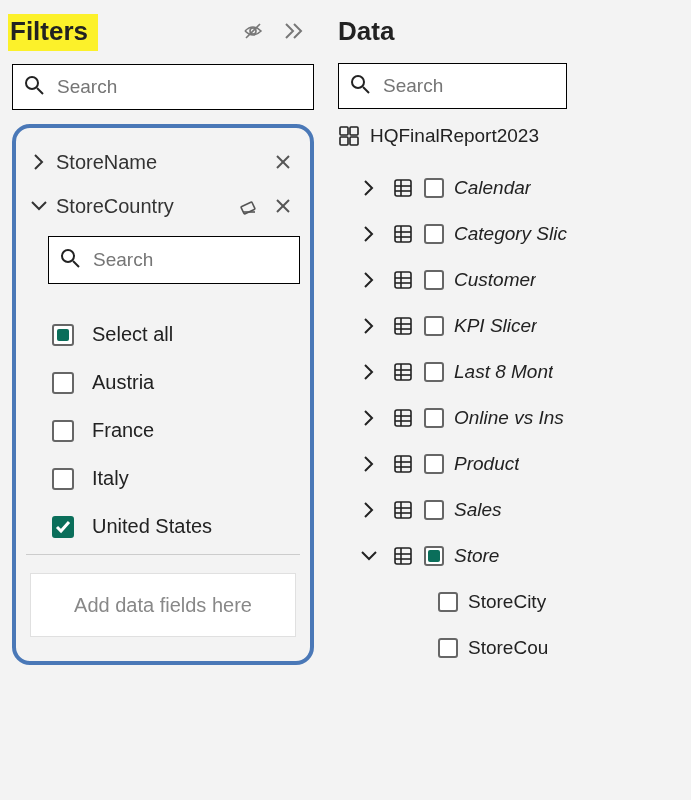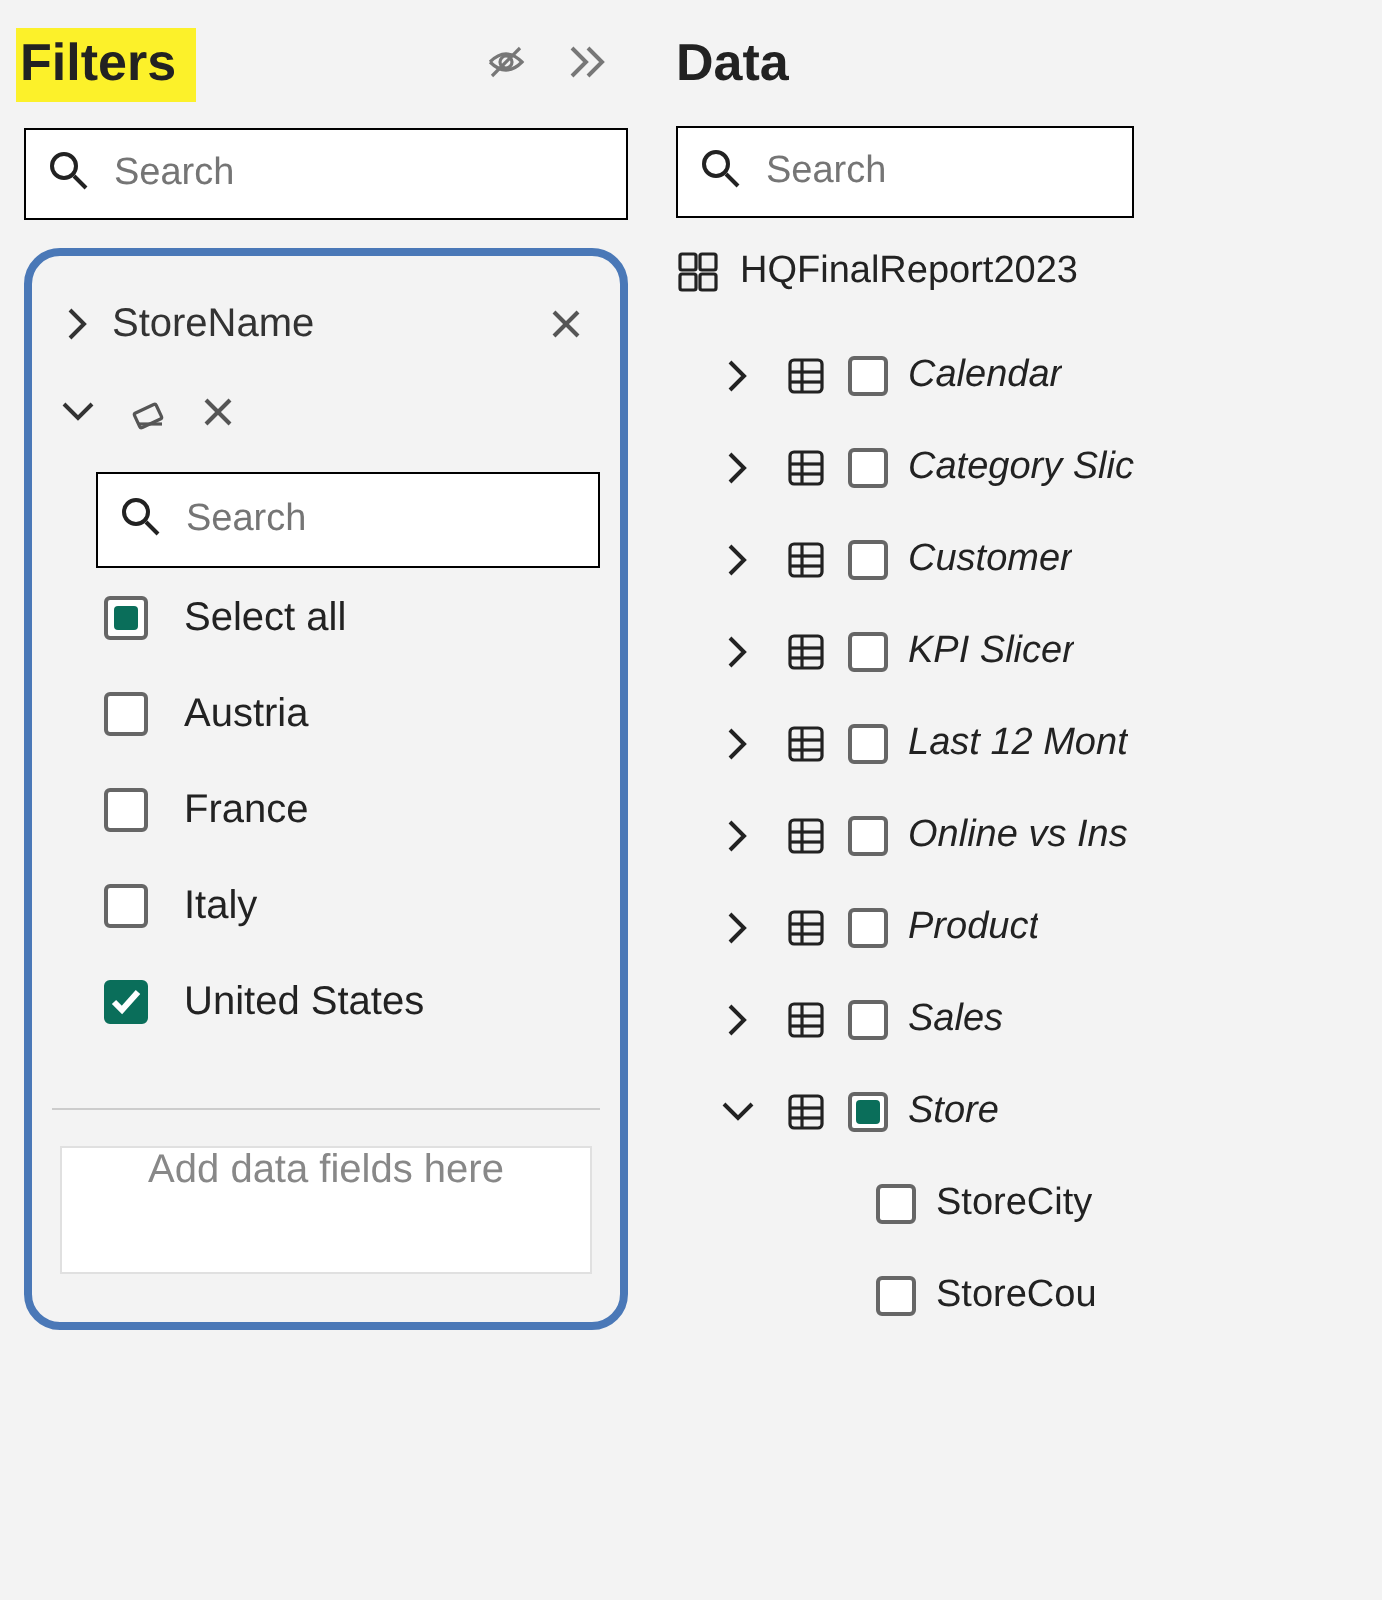--- a/index.html
+++ b/index.html
@@ -89,21 +89,21 @@
     display: flex; align-items: center; justify-content: center;
     color: #555; cursor: pointer;
     margin-left: 4px;
   }
   .inner-search {
     margin: 8px 0 14px 22px;
   }
   .inner-search .search-box { height: 48px; }
   .option-row {
     display: flex;
-    align-items: flex-start;
+    align-items: flex-end;
     height: 48px;
     padding-left: 26px;
     font-size: 20px;
     cursor: pointer;
   }
   .cb {
     width: 22px; height: 22px;
     border: 2px solid #666;
     border-radius: 3px;
     margin-right: 18px;
@@ -120,21 +120,21 @@
     background: #0a6e5a;
     border-color: #0a6e5a;
   }
   .cb.checked svg { display: block; }
   .cb svg { display: none; }
   .hr { border: none; border-top: 1px solid #ccc; margin: 16px 0 0 0; }
   .add-fields {
     background: #fff;
     height: 64px;
     margin: 18px 4px 0 4px;
-    display: flex; align-items: flex-start; justify-content: center;
+    display: flex; align-items: center; justify-content: center;
     font-size: 20px;
     color: #888;
     border: 1px solid #e0e0e0;
   }
   
   .data-pane {
     flex: 1;
     padding: 10px 0 0 12px;
     position: relative;
   }
@@ -269,20 +269,21 @@
             </svg>
           </span>
       </div>
 
       <div class="filter-card-row">
         <span class="chev">
             <svg width="20" height="20">
               <use href="#i-chev-d"></use>
             </svg>
           </span>
+        <span class="name">StoreCountry</span>
         <span class="row-icon">
             <svg width="20" height="20">
               <use href="#i-erase"></use>
             </svg>
           </span>
         <span class="row-icon">
             <svg width="18" height="18">
               <use href="#i-close"></use>
             </svg>
           </span>
@@ -411,21 +412,21 @@
             <svg width="20" height="20">
               <use href="#i-chev-r"></use>
             </svg>
           </span>
         <span class="table-icon">
             <svg width="20" height="20">
               <use href="#i-table"></use>
             </svg>
           </span>
         <span class="cb"></span>
-        <span class="trunc">Last 12 Mont</span>
+        <span class="trunc">Last 8 Mont</span>
       </div>
       <div class="tree-row">
         <span class="chev">
             <svg width="20" height="20">
               <use href="#i-chev-r"></use>
             </svg>
           </span>
         <span class="table-icon">
             <svg width="20" height="20">
               <use href="#i-table"></use>

